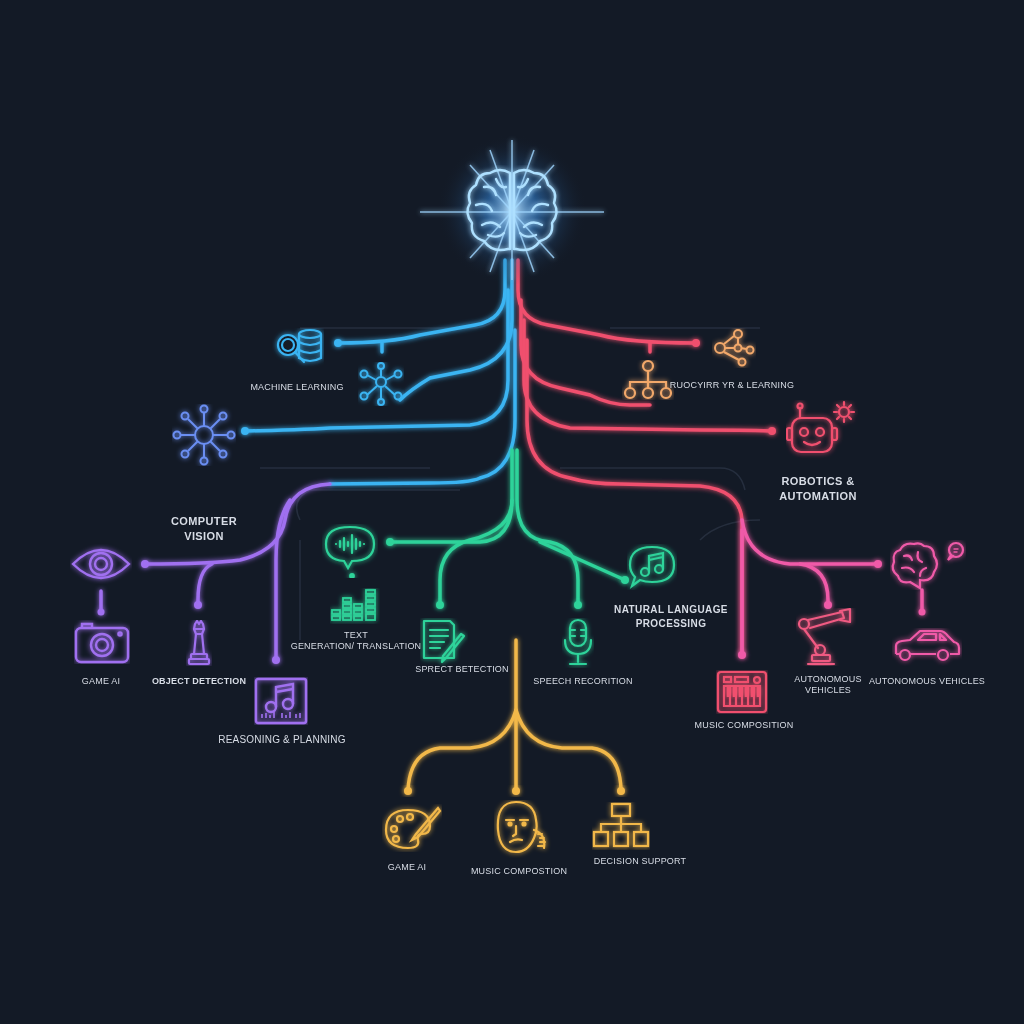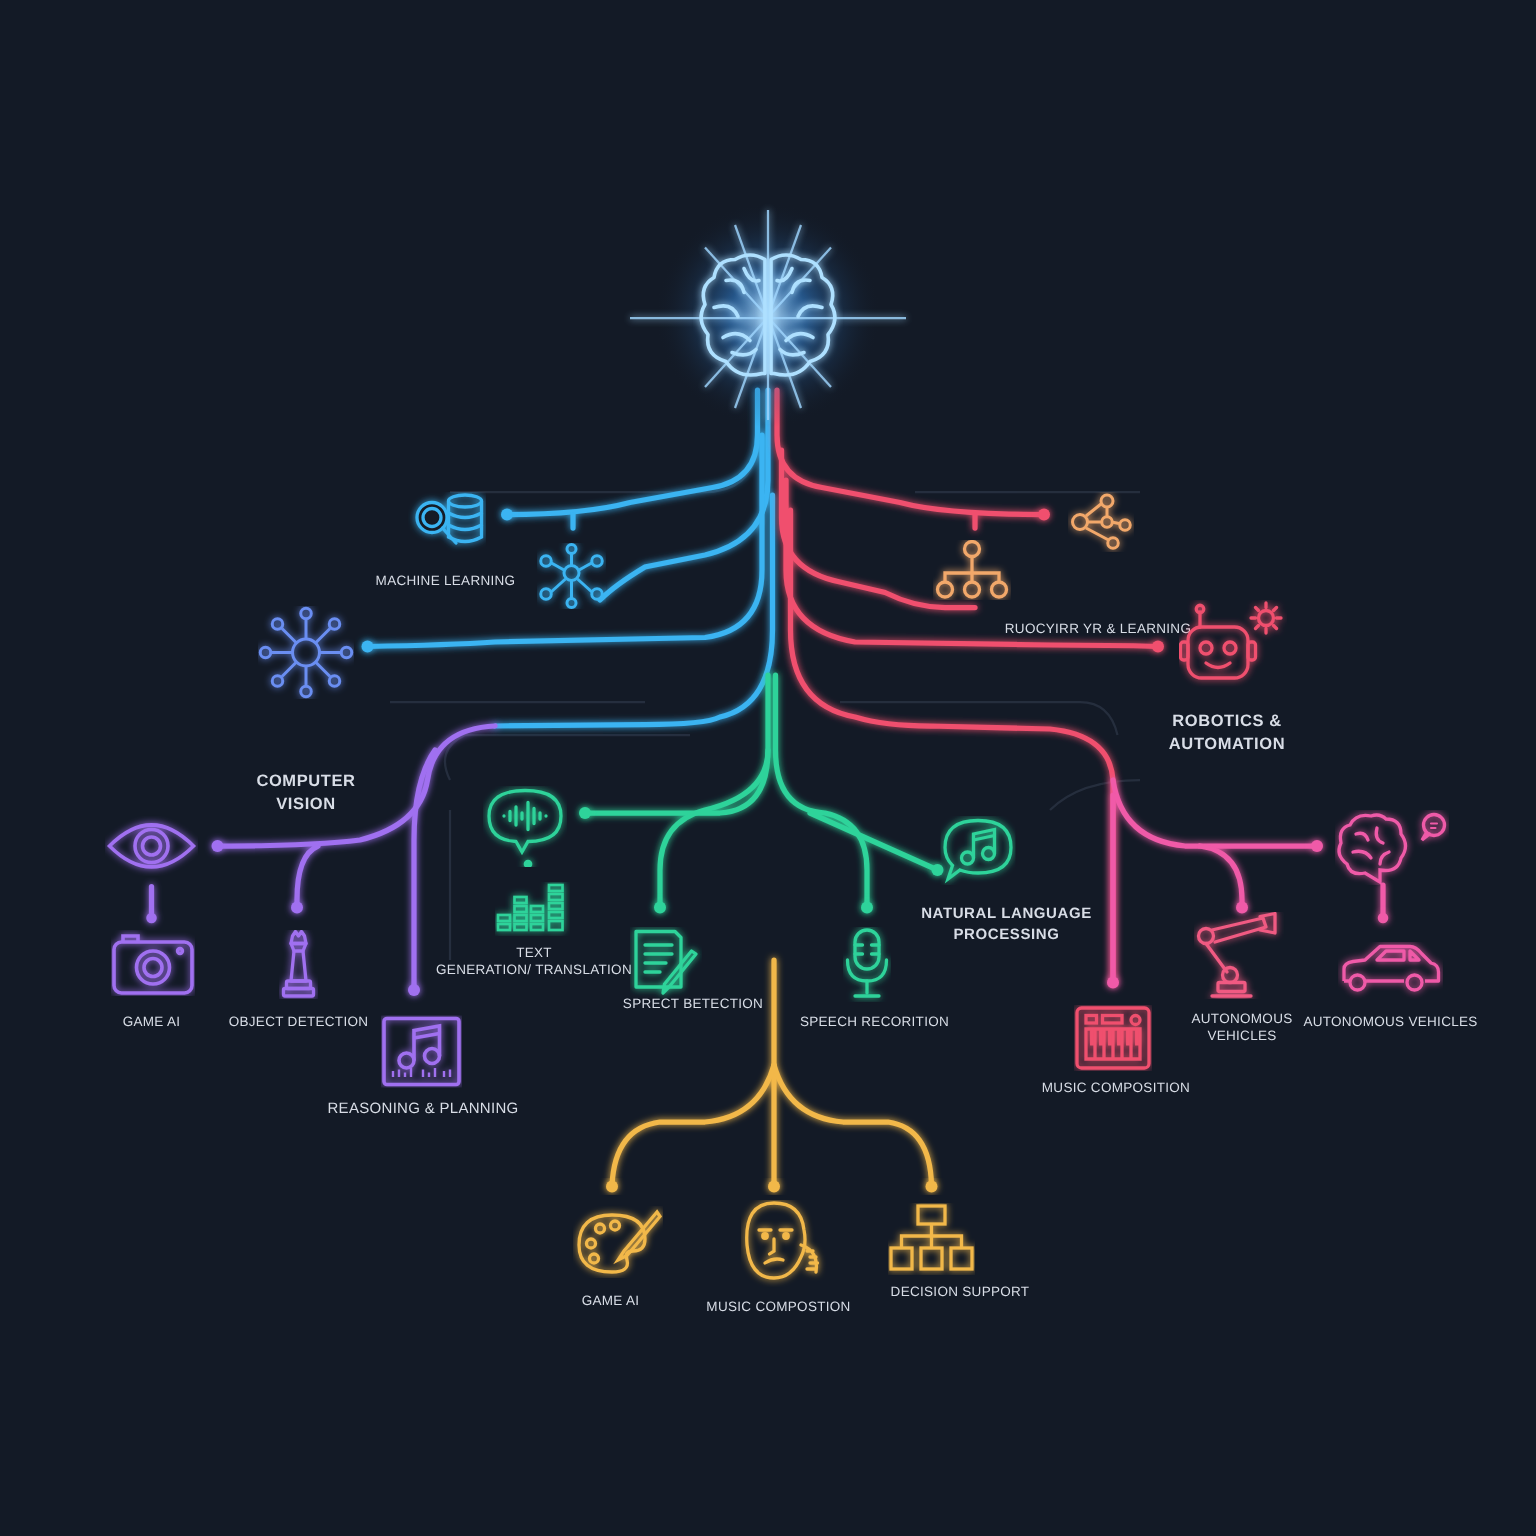--- a/index.html
+++ b/index.html
@@ -227,21 +227,21 @@
     <g stroke="#f2a86a" stroke-width="2.2" fill="none" filter="url(#glow)">
       <circle cx="26" cy="6" r="5"></circle>
       <line x1="26" y1="11" x2="26" y2="22"></line>
       <path d="M8 28 V22 H44 V28"></path>
       <circle cx="8" cy="33" r="5"></circle>
         <circle cx="26" cy="33" r="5"></circle>
         <circle cx="44" cy="33" r="5"></circle>
       <line x1="26" y1="22" x2="26" y2="28"></line>
     </g>
   </svg>
-  <div class="label" style="left:732px; top:380px;margin-top:34px;">RUOCYIRR YR &amp; LEARNING</div>
+  <div class="label" style="left:732px; top:380px;">RUOCYIRR YR &amp; LEARNING</div>
 
   <svg class="icon" style="left:786px; top:400px;" width="72" height="62" viewBox="0 0 72 62">
     <g stroke="#f0506e" stroke-width="2.2" fill="none" filter="url(#glow)" stroke-linecap="round">
       <rect x="6" y="18" width="40" height="34" rx="9"></rect>
       <line x1="14" y1="18" x2="14" y2="8"></line>
         <circle cx="14" cy="6" r="2.5"></circle>
       <rect x="1" y="28" width="5" height="12" rx="2"></rect>
         <rect x="46" y="28" width="5" height="12" rx="2"></rect>
       <circle cx="18" cy="32" r="4"></circle>
         <circle cx="34" cy="32" r="4"></circle>
@@ -276,21 +276,21 @@
 
   <svg class="icon" style="left:186px; top:620px;" width="26" height="46" viewBox="0 0 26 46">
     <g stroke="#a070f0" stroke-width="2.2" fill="none" filter="url(#glow)" stroke-linejoin="round">
       <path d="M9 4 L11 1 L13 4 L15 1 L17 4 L18 9 H8 Z"></path>
       <path d="M8 9 H18 L16 14 H10 Z"></path>
       <path d="M10 14 L8 34 H18 L16 14"></path>
       <rect x="5" y="34" width="16" height="5" rx="1"></rect>
       <rect x="3" y="39" width="20" height="5" rx="1"></rect>
     </g>
   </svg>
-  <div class="label" style="left:199px; top:676px;">OBJECT DETECTION</div>
+  <div class="label" style="left:199px; top:676px;font-weight:bold;">OBJECT DETECTION</div>
 
   <svg class="icon" style="left:254px; top:677px;" width="54" height="48" viewBox="0 0 54 48">
     <g stroke="#a070f0" stroke-width="2.4" fill="none" filter="url(#glow)">
       <rect x="2" y="2" width="50" height="44" rx="2"></rect>
       <circle cx="17" cy="30" r="5"></circle>
         <circle cx="34" cy="27" r="5"></circle>
       <path d="M22 30 V10 L39 7 V27"></path>
         <path d="M22 15 L39 12"></path>
       <path d="M8 41 V37 M12 41 V36 M16 41 V38 M20 41 V35 M28 41 V36 M32 41 V38 M36 41 V35 M42 41 V37 M46 41 V36" stroke-width="1.6"></path>
     </g>

